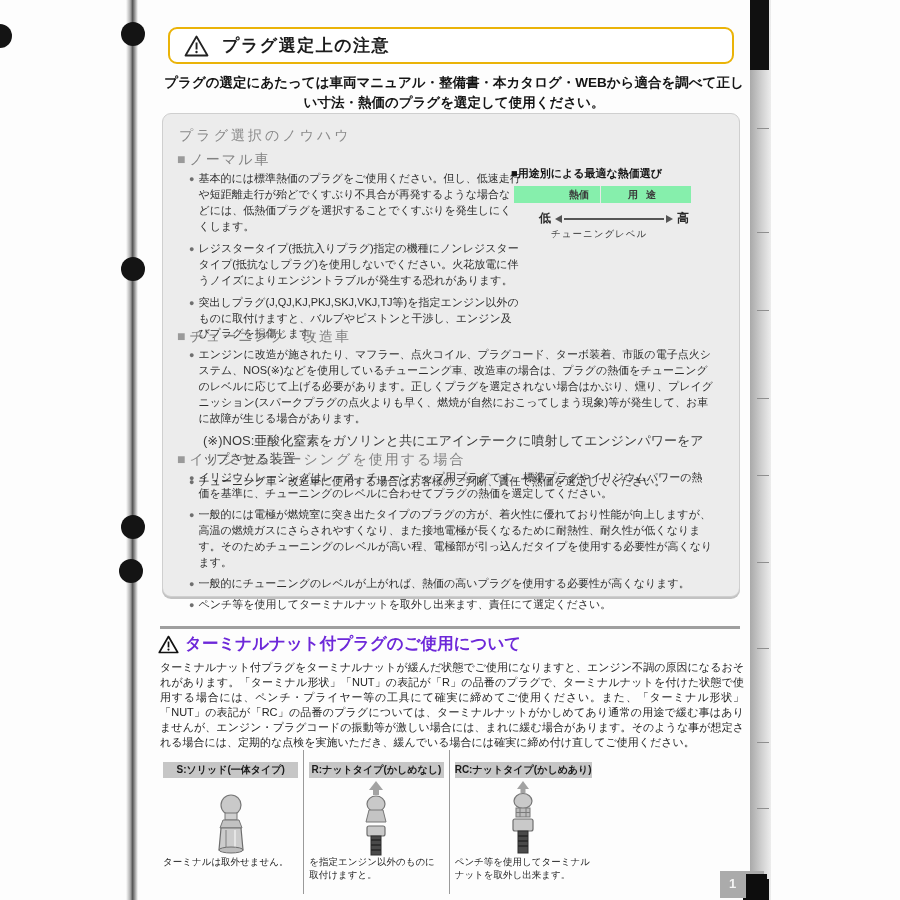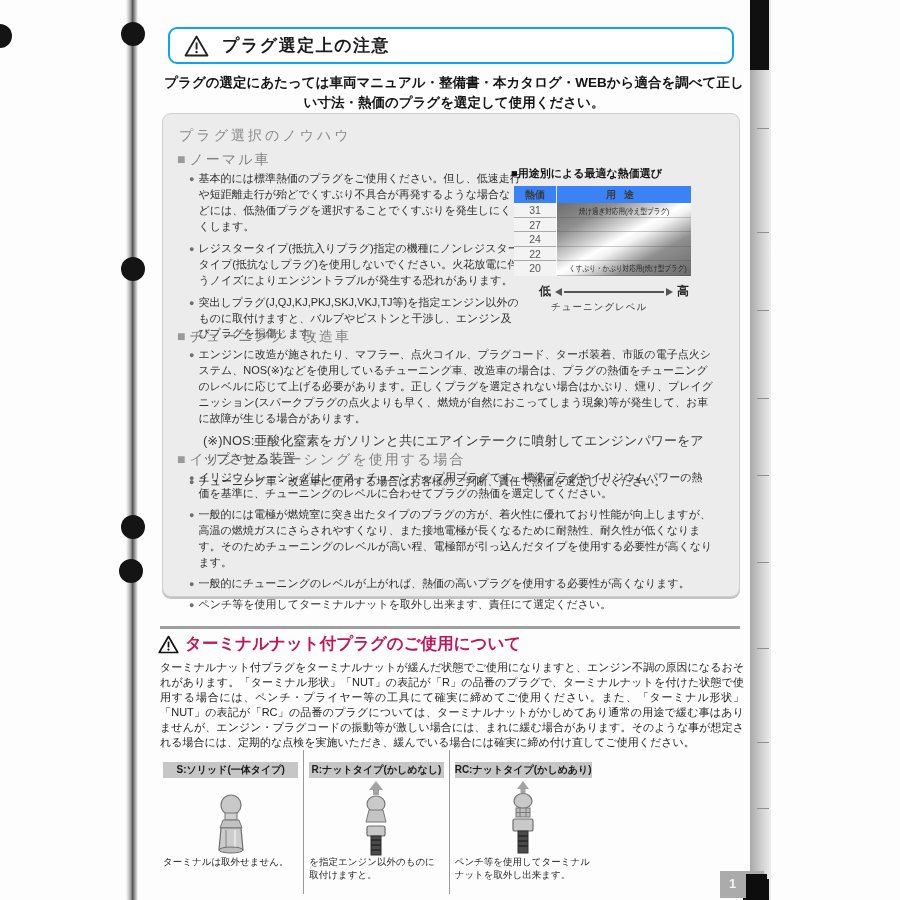--- a/index.html
+++ b/index.html
@@ -14,21 +14,21 @@
               background:linear-gradient(to right,#a9a9a9,#d0d0d0 55%,#ededed);}
   .edge-strip .tick{position:absolute;right:2px;width:12px;height:1px;background:#8f8f8f;}
   .edge-black-top{position:absolute;left:750px;top:0;width:19px;height:70px;background:#101010;}
   .edge-black-bot{position:absolute;left:743px;top:879px;width:26px;height:21px;background:#0e0e0e;}
   .page-tab{position:absolute;left:720px;top:871px;width:44px;height:27px;background:#ababab;}
   .page-tab .num{position:absolute;left:9px;top:5px;font-size:13px;font-weight:bold;color:#f4f4f4;}
   .page-tab .blk{position:absolute;left:26px;top:3px;width:21px;height:26px;background:#0d0d0d;}
 
   
   .hdr-box{position:absolute;left:168px;top:27px;width:566px;height:37px;background:#fff;
-           border:2px solid #0ea5e9;border-radius:9px;display:flex;align-items:center;
+           border:2px solid #eab308;border-radius:9px;display:flex;align-items:center;
            padding-left:14px;box-sizing:border-box;gap:13px;}
   .hdr-title{font-size:17px;font-weight:bold;color:#1c1c1c;letter-spacing:1.5px;}
   .warn-svg{display:block;}
   .intro{position:absolute;left:160px;top:73px;width:588px;font-size:13.5px;font-weight:bold;
          line-height:1.5;color:#141414;text-align:center;}
 
   
   .panel{position:absolute;left:162px;top:113px;width:578px;height:484px;background:#ececec;
          border:1px solid #cfcfcf;border-radius:9px;box-shadow:0 2px 0 #c2c2c2;box-sizing:border-box;}
   .panel-title{position:absolute;left:16px;top:13px;font-size:14px;color:#8a8a8a;letter-spacing:3px;}
@@ -40,21 +40,21 @@
   .note{font-size:13px;color:#3a3a3a;margin:2px 0 3px 14px;line-height:1.4;}
 
   .nb{left:26px;top:57px;width:332px;gap:6px;}
   .tb{left:26px;top:233px;width:524px;gap:3px;}
   .ib{left:26px;top:356px;width:524px;gap:5px;}
 
   
   .chart{position:absolute;left:348px;top:52px;width:198px;}
   .chart-title{font-size:11px;font-weight:bold;color:#161616;}
   .heat-table{position:relative;margin-top:5px;margin-left:3px;width:177px;}
-  .ht-header{display:flex;height:17px;background:#3b82f6;font-size:10px;font-weight:bold;color:#3b3b3b;}
+  .ht-header{display:flex;height:17px;background:#86efac;font-size:10px;font-weight:bold;color:#3b3b3b;padding-left:44px;}
   .ht-header .h1{width:43px;text-align:center;line-height:17px;border-right:1px solid #e8e8e8;box-sizing:border-box;}
   .ht-header .h2{flex:1;text-align:center;line-height:17px;letter-spacing:8px;}
   .ht-body{display:flex;}
   .ht-left{width:43px;border-right:1px solid #fdfdfd;box-sizing:border-box;background:#f3f3f3;}
   .ht-cell{height:14.6px;font-size:10.5px;color:#555;text-align:center;line-height:14.6px;
            border-bottom:1px solid #a9a9a9;box-sizing:border-box;}
   .ht-cell:last-child{border-bottom:none;}
   .ht-right{position:relative;flex:1;height:73px;
             background:linear-gradient(to top left,#6b6b6b 0%,#8f8f8f 28%,#f2f2f2 46%,#ffffff 52%,#cfcfcf 62%,#8f8f8f 78%,#6e6e6e 100%);}
   .ht-right .rowlines{position:absolute;inset:0;
@@ -67,21 +67,21 @@
   .axis .lo,.axis .hi{font-size:12px;font-weight:bold;color:#2a2a2a;}
   .axis .bar{flex:1;height:2px;background:#555;margin:0 2px;position:relative;}
   .axis .ah{width:0;height:0;border-top:4px solid transparent;border-bottom:4px solid transparent;}
   .axis .ah.l{border-right:7px solid #555;margin-left:4px;}
   .axis .ah.r{border-left:7px solid #555;margin-right:4px;}
   .axis-label{margin-top:1px;margin-left:40px;font-size:9.5px;color:#3d3d3d;letter-spacing:1px;}
 
   
   .divider{position:absolute;left:160px;top:626px;width:580px;height:3px;background:#9f9f9f;}
   .term-hdr{position:absolute;left:158px;top:633px;display:flex;align-items:center;gap:6px;}
-  .term-hdr .t{font-size:16.5px;font-weight:bold;color:#be185d;}
+  .term-hdr .t{font-size:16.5px;font-weight:bold;color:#6d28d9;}
   .term-body{position:absolute;left:160px;top:660px;width:584px;font-size:11px;line-height:15px;
              color:#1f1f1f;text-align:justify;}
 
   .types{position:absolute;left:158px;top:750px;width:584px;height:124px;display:grid;
          grid-template-columns:repeat(4,1fr);}
   .type-col{position:relative;padding:12px 5px;box-sizing:border-box;}
   .type-col + .type-col{border-left:1px solid #9a9a9a;}
   .type-hdr{height:16px;background:#c6c6c6;font-size:10px;font-weight:bold;color:#1a1a1a;
             text-align:center;line-height:16px;white-space:nowrap;overflow:hidden;}
   .type-fig{height:78px;display:flex;align-items:flex-end;justify-content:center;}
@@ -143,34 +143,20 @@
           <span>突出しプラグ(J,QJ,KJ,PKJ,SKJ,VKJ,TJ等)を指定エンジン以外のものに取付けますと、バルブやピストンと干渉し、エンジン及びプラグを損傷します。</span>
         </div>
     </div>
 
     <div class="chart">
       <div class="chart-title">■用途別による最適な熱価選び</div>
       <div class="heat-table">
         <div class="ht-header">
           <span class="h1">熱価</span>
           <span class="h2">用途</span>
-        </div>
-        <div class="ht-body">
-          <div class="ht-left">
-            <div class="ht-cell">31</div>
-            <div class="ht-cell">27</div>
-            <div class="ht-cell">24</div>
-            <div class="ht-cell">22</div>
-            <div class="ht-cell">20</div>
-          </div>
-          <div class="ht-right">
-            <div class="rowlines"></div>
-            <div class="ht-lab top">焼け過ぎ対応用(冷え型プラグ)</div>
-            <div class="ht-lab bot">くすぶり・かぶり対応用(焼け型プラグ)</div>
-          </div>
         </div>
       </div>
       <div class="axis">
         <span class="lo">低</span>
         <span class="ah l"></span>
         <span class="bar"></span>
         <span class="ah r"></span>
         <span class="hi">高</span>
       </div>
       <div class="axis-label">チューニングレベル</div>

